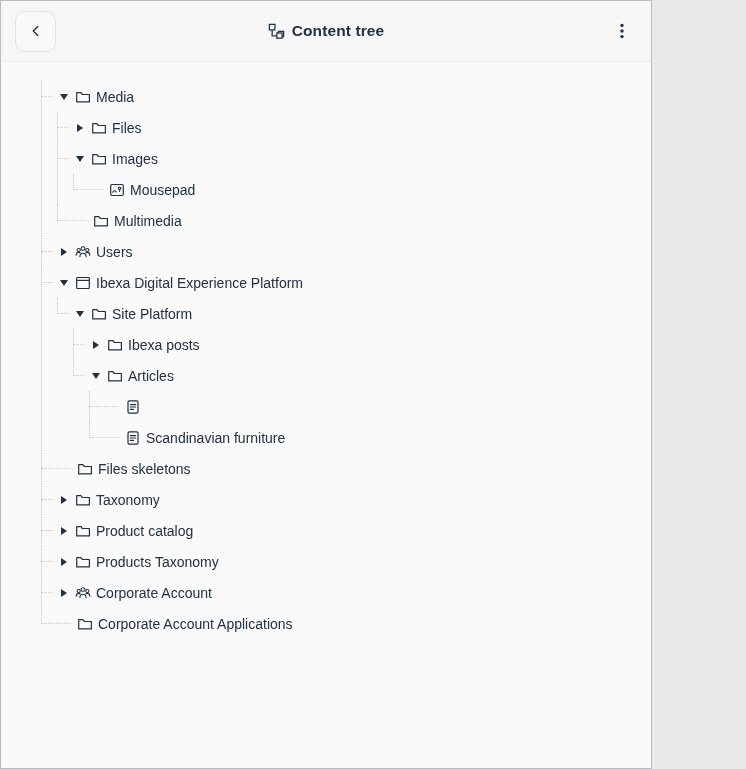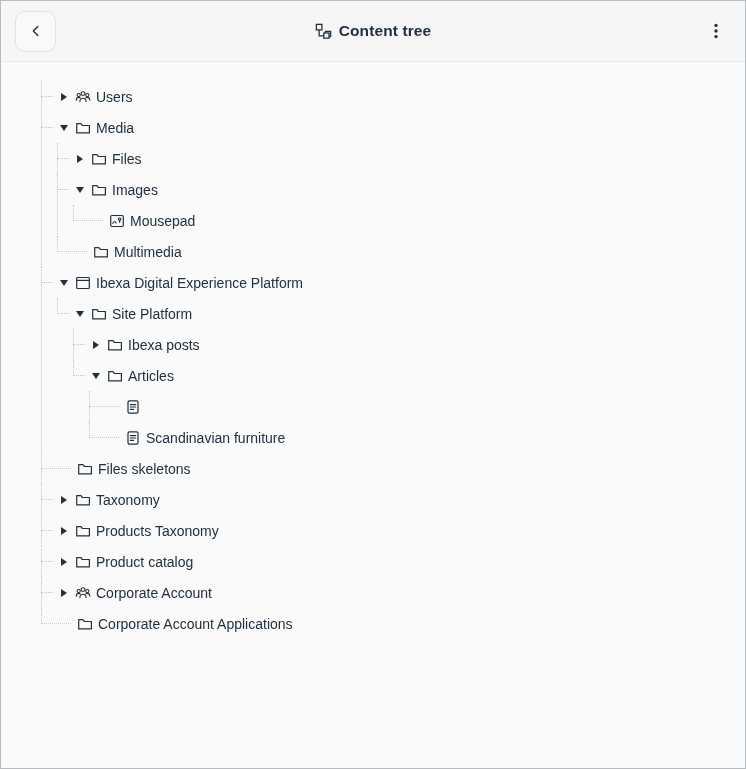--- a/index.html
+++ b/index.html
@@ -12,21 +12,21 @@
     --border:#b9bcbe;
   }
   *{box-sizing:border-box;margin:0;padding:0}
   html,body{width:746px;height:769px;overflow:hidden}
   body{
     font-family:"Liberation Sans","DejaVu Sans",sans-serif;
     color:var(--text);
     background:#e9e9e9;
   }
   .window{
-    width:746px;height:769px;
+    width:652px;height:769px;
     background:var(--window-bg);
     border:1px solid var(--border);
     display:flex;flex-direction:column;
   }
   
   .header{
     height:61px;flex:none;
     background:var(--header-bg);
     border-bottom:1px solid #ebebeb;
     display:flex;align-items:center;
@@ -157,38 +157,20 @@
           </svg>
       </span>
     </div>
   </div>
 
   <div class="tree-wrap">
     <ul class="tree" id="tree-root">
         <li style="--lvl: 0;">
           <div class="row">
             <span class="twisty">
-              <span class="tri-collapsed"></span>
-            </span>
-            <span class="node-icon">
-              <svg width="16" height="16" viewBox="0 0 16 16" fill="none" stroke="currentColor" stroke-width="1.1" stroke-linecap="round">
-                <circle cx="8" cy="4.6" r="1.9"></circle>
-                <circle cx="3.7" cy="6.1" r="1.6"></circle>
-                <circle cx="12.3" cy="6.1" r="1.6"></circle>
-                <path d="M4.9 12.6c0-2 1.3-3.4 3.1-3.4s3.1 1.4 3.1 3.4"></path>
-                <path d="M1.2 11.2c0-1.7 1.1-2.8 2.5-2.8.5 0 .9.1 1.3.4"></path>
-                <path d="M14.8 11.2c0-1.7-1.1-2.8-2.5-2.8-.5 0-.9.1-1.3.4"></path>
-              </svg>
-            </span>
-            <span class="node-label">Users</span>
-          </div>
-        </li>
-        <li style="--lvl: 0;">
-          <div class="row">
-            <span class="twisty">
               <span class="tri-expanded"></span>
             </span>
             <span class="node-icon">
               <svg width="16" height="16" viewBox="0 0 16 16" fill="none" stroke="currentColor" stroke-width="1.2" stroke-linejoin="round">
                 <path d="M1.7 12.9V3.7h4.2l1.5 1.8h7V12.9z"></path>
               </svg>
             </span>
             <span class="node-label">Media</span>
           </div>
           <ul>
@@ -237,20 +219,38 @@
               <div class="row">
                 <span class="node-icon">
                   <svg width="16" height="16" viewBox="0 0 16 16" fill="none" stroke="currentColor" stroke-width="1.2" stroke-linejoin="round">
                     <path d="M1.7 12.9V3.7h4.2l1.5 1.8h7V12.9z"></path>
                   </svg>
                 </span>
                 <span class="node-label">Multimedia</span>
               </div>
             </li>
           </ul>
+        </li>
+        <li style="--lvl: 0;">
+          <div class="row">
+            <span class="twisty">
+              <span class="tri-collapsed"></span>
+            </span>
+            <span class="node-icon">
+              <svg width="16" height="16" viewBox="0 0 16 16" fill="none" stroke="currentColor" stroke-width="1.1" stroke-linecap="round">
+                <circle cx="8" cy="4.6" r="1.9"></circle>
+                <circle cx="3.7" cy="6.1" r="1.6"></circle>
+                <circle cx="12.3" cy="6.1" r="1.6"></circle>
+                <path d="M4.9 12.6c0-2 1.3-3.4 3.1-3.4s3.1 1.4 3.1 3.4"></path>
+                <path d="M1.2 11.2c0-1.7 1.1-2.8 2.5-2.8.5 0 .9.1 1.3.4"></path>
+                <path d="M14.8 11.2c0-1.7-1.1-2.8-2.5-2.8-.5 0-.9.1-1.3.4"></path>
+              </svg>
+            </span>
+            <span class="node-label">Users</span>
+          </div>
         </li>
         <li style="--lvl: 0;">
           <div class="row">
             <span class="twisty">
               <span class="tri-expanded"></span>
             </span>
             <span class="node-icon">
               <svg width="16" height="16" viewBox="0 0 16 16" fill="none" stroke="currentColor" stroke-width="1.2">
                 <rect x="1.7" y="2.5" width="12.6" height="11" rx="0.8"></rect>
                 <path d="M1.7 5.4h12.6"></path>
@@ -351,34 +351,34 @@
         <li style="--lvl: 0;">
           <div class="row">
             <span class="twisty">
               <span class="tri-collapsed"></span>
             </span>
             <span class="node-icon">
               <svg width="16" height="16" viewBox="0 0 16 16" fill="none" stroke="currentColor" stroke-width="1.2" stroke-linejoin="round">
                 <path d="M1.7 12.9V3.7h4.2l1.5 1.8h7V12.9z"></path>
               </svg>
             </span>
+            <span class="node-label">Product catalog</span>
+          </div>
+        </li>
+        <li style="--lvl: 0;">
+          <div class="row">
+            <span class="twisty">
+              <span class="tri-collapsed"></span>
+            </span>
+            <span class="node-icon">
+              <svg width="16" height="16" viewBox="0 0 16 16" fill="none" stroke="currentColor" stroke-width="1.2" stroke-linejoin="round">
+                <path d="M1.7 12.9V3.7h4.2l1.5 1.8h7V12.9z"></path>
+              </svg>
+            </span>
             <span class="node-label">Products Taxonomy</span>
-          </div>
-        </li>
-        <li style="--lvl: 0;">
-          <div class="row">
-            <span class="twisty">
-              <span class="tri-collapsed"></span>
-            </span>
-            <span class="node-icon">
-              <svg width="16" height="16" viewBox="0 0 16 16" fill="none" stroke="currentColor" stroke-width="1.2" stroke-linejoin="round">
-                <path d="M1.7 12.9V3.7h4.2l1.5 1.8h7V12.9z"></path>
-              </svg>
-            </span>
-            <span class="node-label">Product catalog</span>
           </div>
         </li>
         <li style="--lvl: 0;">
           <div class="row">
             <span class="twisty">
               <span class="tri-collapsed"></span>
             </span>
             <span class="node-icon">
               <svg width="16" height="16" viewBox="0 0 16 16" fill="none" stroke="currentColor" stroke-width="1.1" stroke-linecap="round">
                 <circle cx="8" cy="4.6" r="1.9"></circle>

